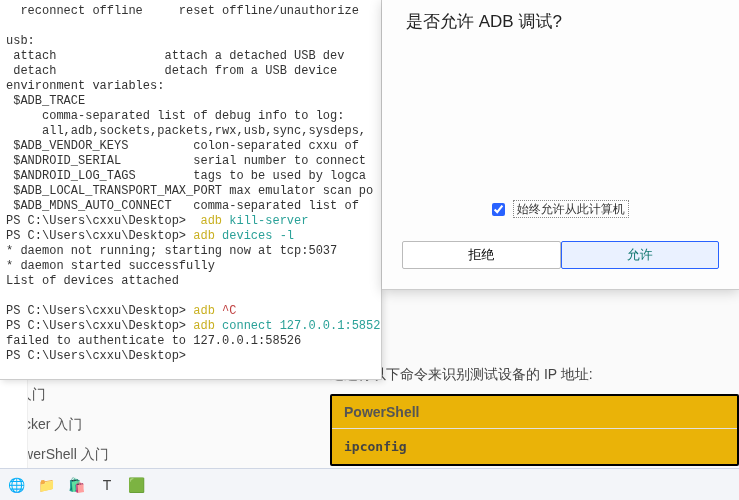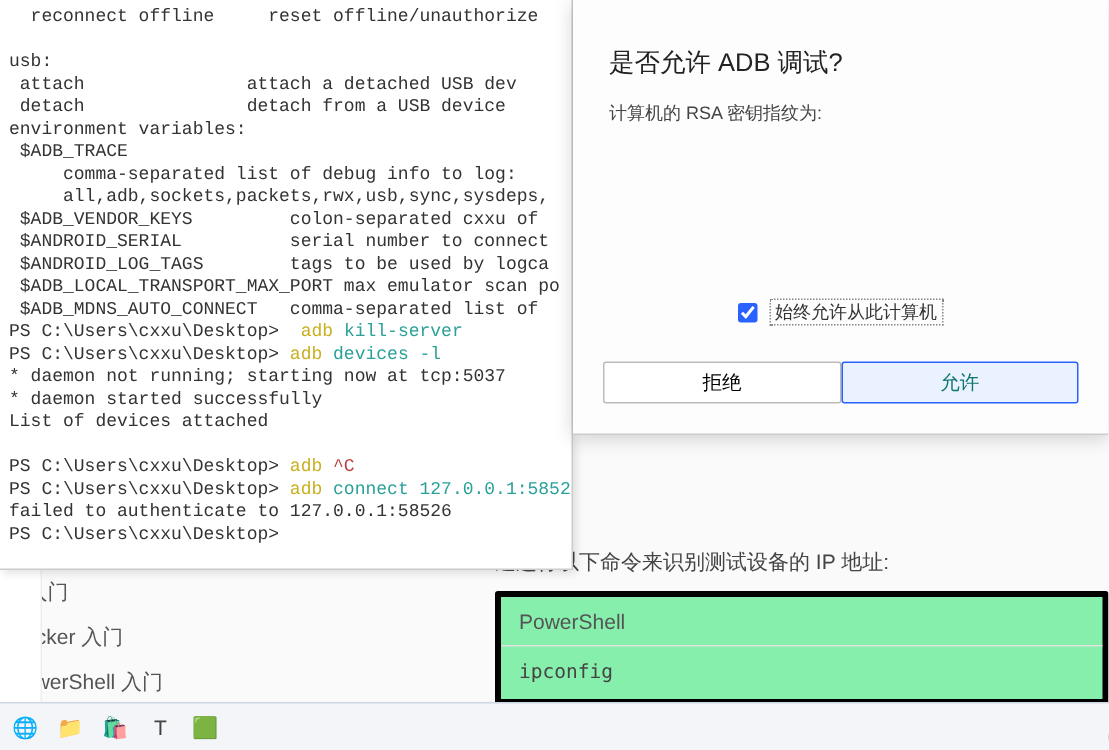--- a/index.html
+++ b/index.html
@@ -4,35 +4,35 @@
 <style>
   * { box-sizing: border-box; margin: 0; padding: 0; }
   body { font-family: "Segoe UI", Arial, sans-serif; width: 739px; height: 500px; overflow: hidden; background: #f5f5f5; position: relative; }
   
   .bg-page { position: absolute; left: 0; top: 0; right: 0; bottom: 0; background: #fafafa; }
   .bg-left  { position: absolute; left: 0; top: 380px; width: 320px; }
   .bg-right { position: absolute; left: 330px; top: 360px; right: 0; font-size: 14px; color: #444; }
   .bg-left a { display: block; color: #555; font-size: 14px; padding: 6px 0 6px 6px; text-decoration: none; }
   .bg-left a.dl { color: #1565c0; }
   .bg-right p { margin: 6px 0 10px; }
-  .code-card { border: 4px solid #000000; border-radius: 2px; margin: 6px 0 14px; background:#86efac;}
+  .code-card { border: 2px solid #000000; border-radius: 2px; margin: 6px 0 14px; background:#eab308;font-weight:bold;}
   .code-head { padding: 8px 12px; border-bottom: 1px solid #e0e0e0; color:#555;}
   .code-body { padding: 10px 12px; font-family: Consolas, monospace; font-size: 13px;}
   .trunc { white-space: nowrap; overflow: hidden; }
 
   .terminal { position: absolute; left: 0; top: 0; width: 382px; height: 380px; background: #fff; border-right: 1px solid #ccc; border-bottom: 1px solid #ccc; box-shadow: 2px 2px 6px rgba(0,0,0,0.12); color:#333;}
   .terminal pre { font-family: Consolas, "Courier New", monospace; font-size: 12px; line-height: 15px; padding: 4px 6px; white-space: pre; overflow: hidden;}
   .c-cyan   { color: #2aa198; }
   .c-yellow { color: #c9b020; }
   .c-red    { color: #c04040; }
 
   .left-gutter { position: absolute; left: 0; top: 0; width: 28px; height: 500px; background: #fff; border-right: 1px solid #eee;}
   .left-gutter span { display: block; font-size: 12px; color: #888; text-align: center; padding: 6px 0; white-space: nowrap;}
 
-  .dialog { position: absolute; left: 382px; top: 0; width: 357px; height: 290px; background: #fdfdfd; border-bottom: 1px solid #ccc; box-shadow: 0 2px 12px rgba(0,0,0,0.18); padding: 30px 24px;}
+  .dialog { position: absolute; left: 382px; top: 0; width: 357px; height: 290px; background: #fdfdfd; border-bottom: 1px solid #ccc; box-shadow: 0 2px 12px rgba(0,0,0,0.18); padding: 10px 24px;}
   .dialog h2 { font-size: 17px; font-weight: 400; color: #222; margin-bottom: 14px;}
   .dialog .lbl { font-size: 12px; color: #444; margin-bottom: 4px;}
   .dialog .fp  { font-size: 12px; color: #444; letter-spacing: 0.2px;}
   .cbrow { position: absolute; left: 0; right:0; top: 200px; text-align:center;}
   .cbrow input { vertical-align: middle; accent-color:#2962ff;}
   .cbrow label { font-size: 12px; color:#333; border:1px dotted #888; padding:1px 3px; margin-left:3px; vertical-align: middle;}
   .btnrow { position: absolute; left: 20px; right: 20px; bottom: 20px; display:flex; }
   .btnrow button { flex:1; height: 28px; font-size: 13px; border:1px solid #bbb; background:#fff; border-radius:2px; cursor:pointer;}
   .btnrow button.primary { border-color:#2962ff; color:#0f766e; background:#eaf1ff;}
 
@@ -94,21 +94,20 @@
 <span></span>
 <span>PS C:\Users\cxxu\Desktop&gt; </span><span class="c-yellow">adb</span><span> </span><span class="c-red">^C</span>
 <span>PS C:\Users\cxxu\Desktop&gt; </span><span class="c-yellow">adb</span><span> </span><span class="c-cyan">connect 127.0.0.1:58526</span>
 <span>failed to authenticate to 127.0.0.1:58526</span>
 <span>PS C:\Users\cxxu\Desktop&gt;</span>
 </pre>
 </div>
 
 <div class="dialog">
   <h2>是否允许 ADB 调试?</h2>
-  <div class="lbl">计算机的 RSA 密钥指纹为:</div>
   <div class="cbrow">
     <input type="checkbox" id="cb" checked="" style="">
     <label for="cb">始终允许从此计算机</label>
   </div>
   <div class="btnrow">
     <button>拒绝</button>
     <button class="primary">允许</button>
   </div>
 </div>
 

